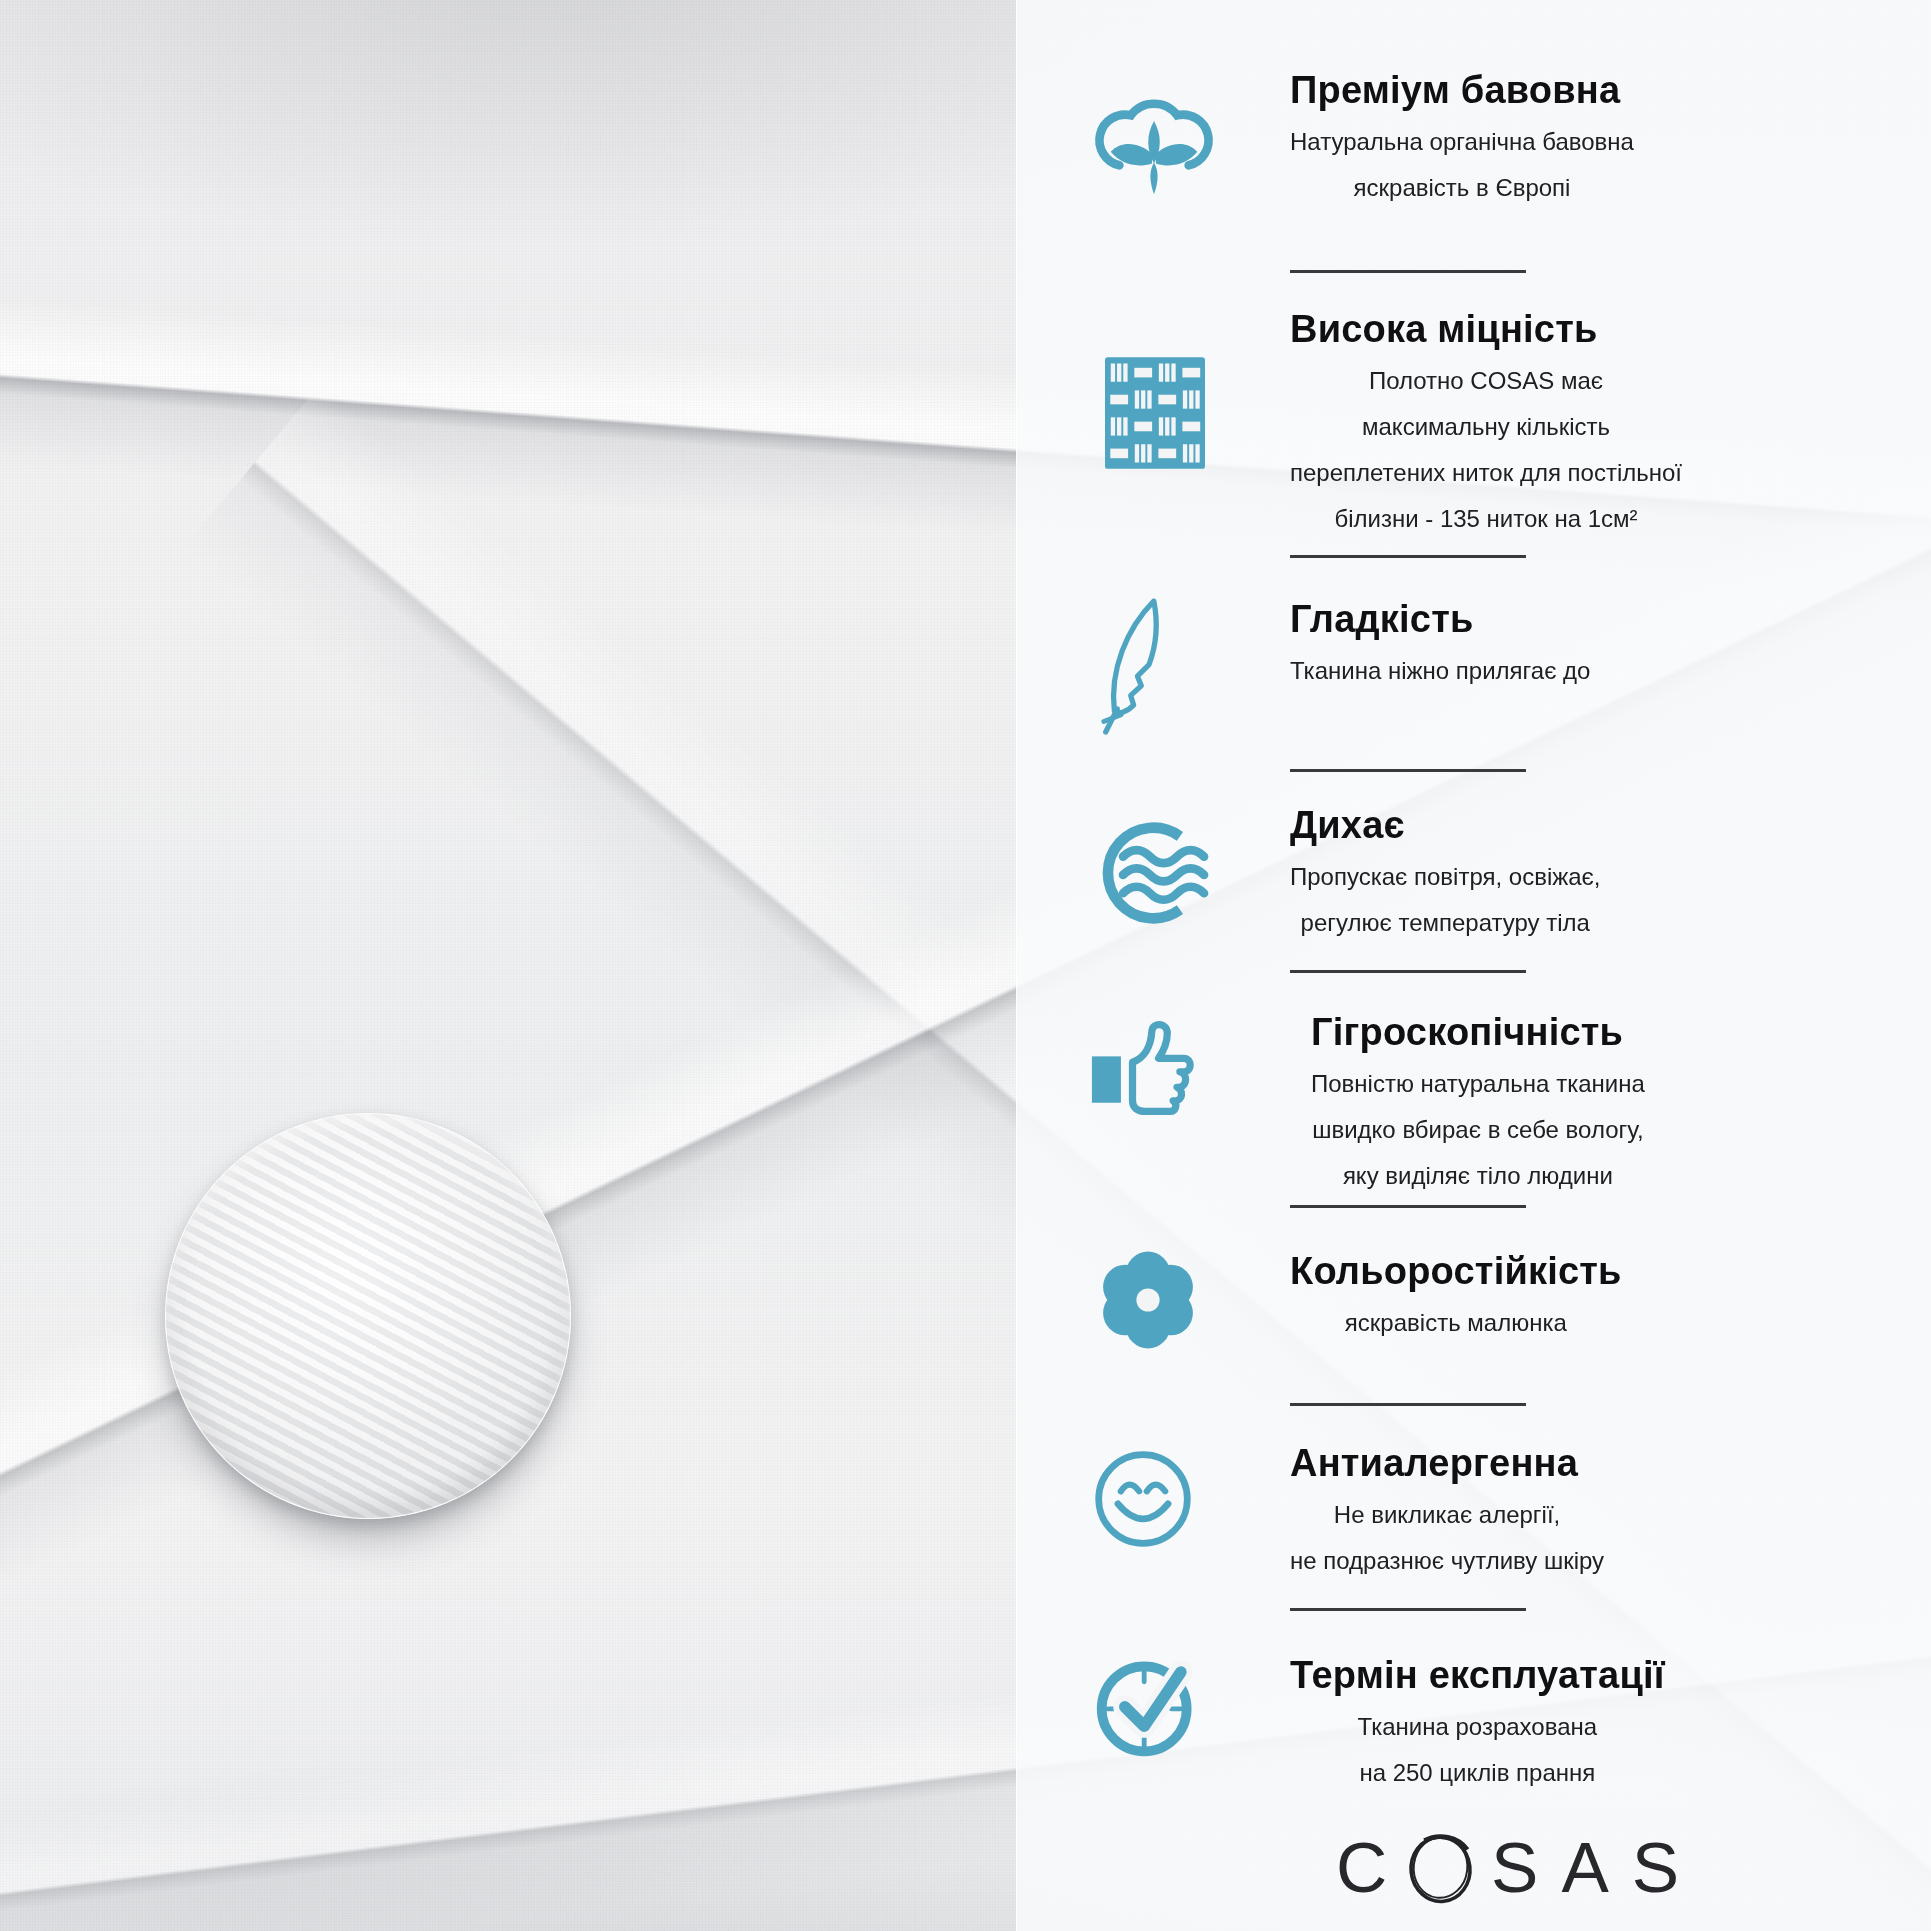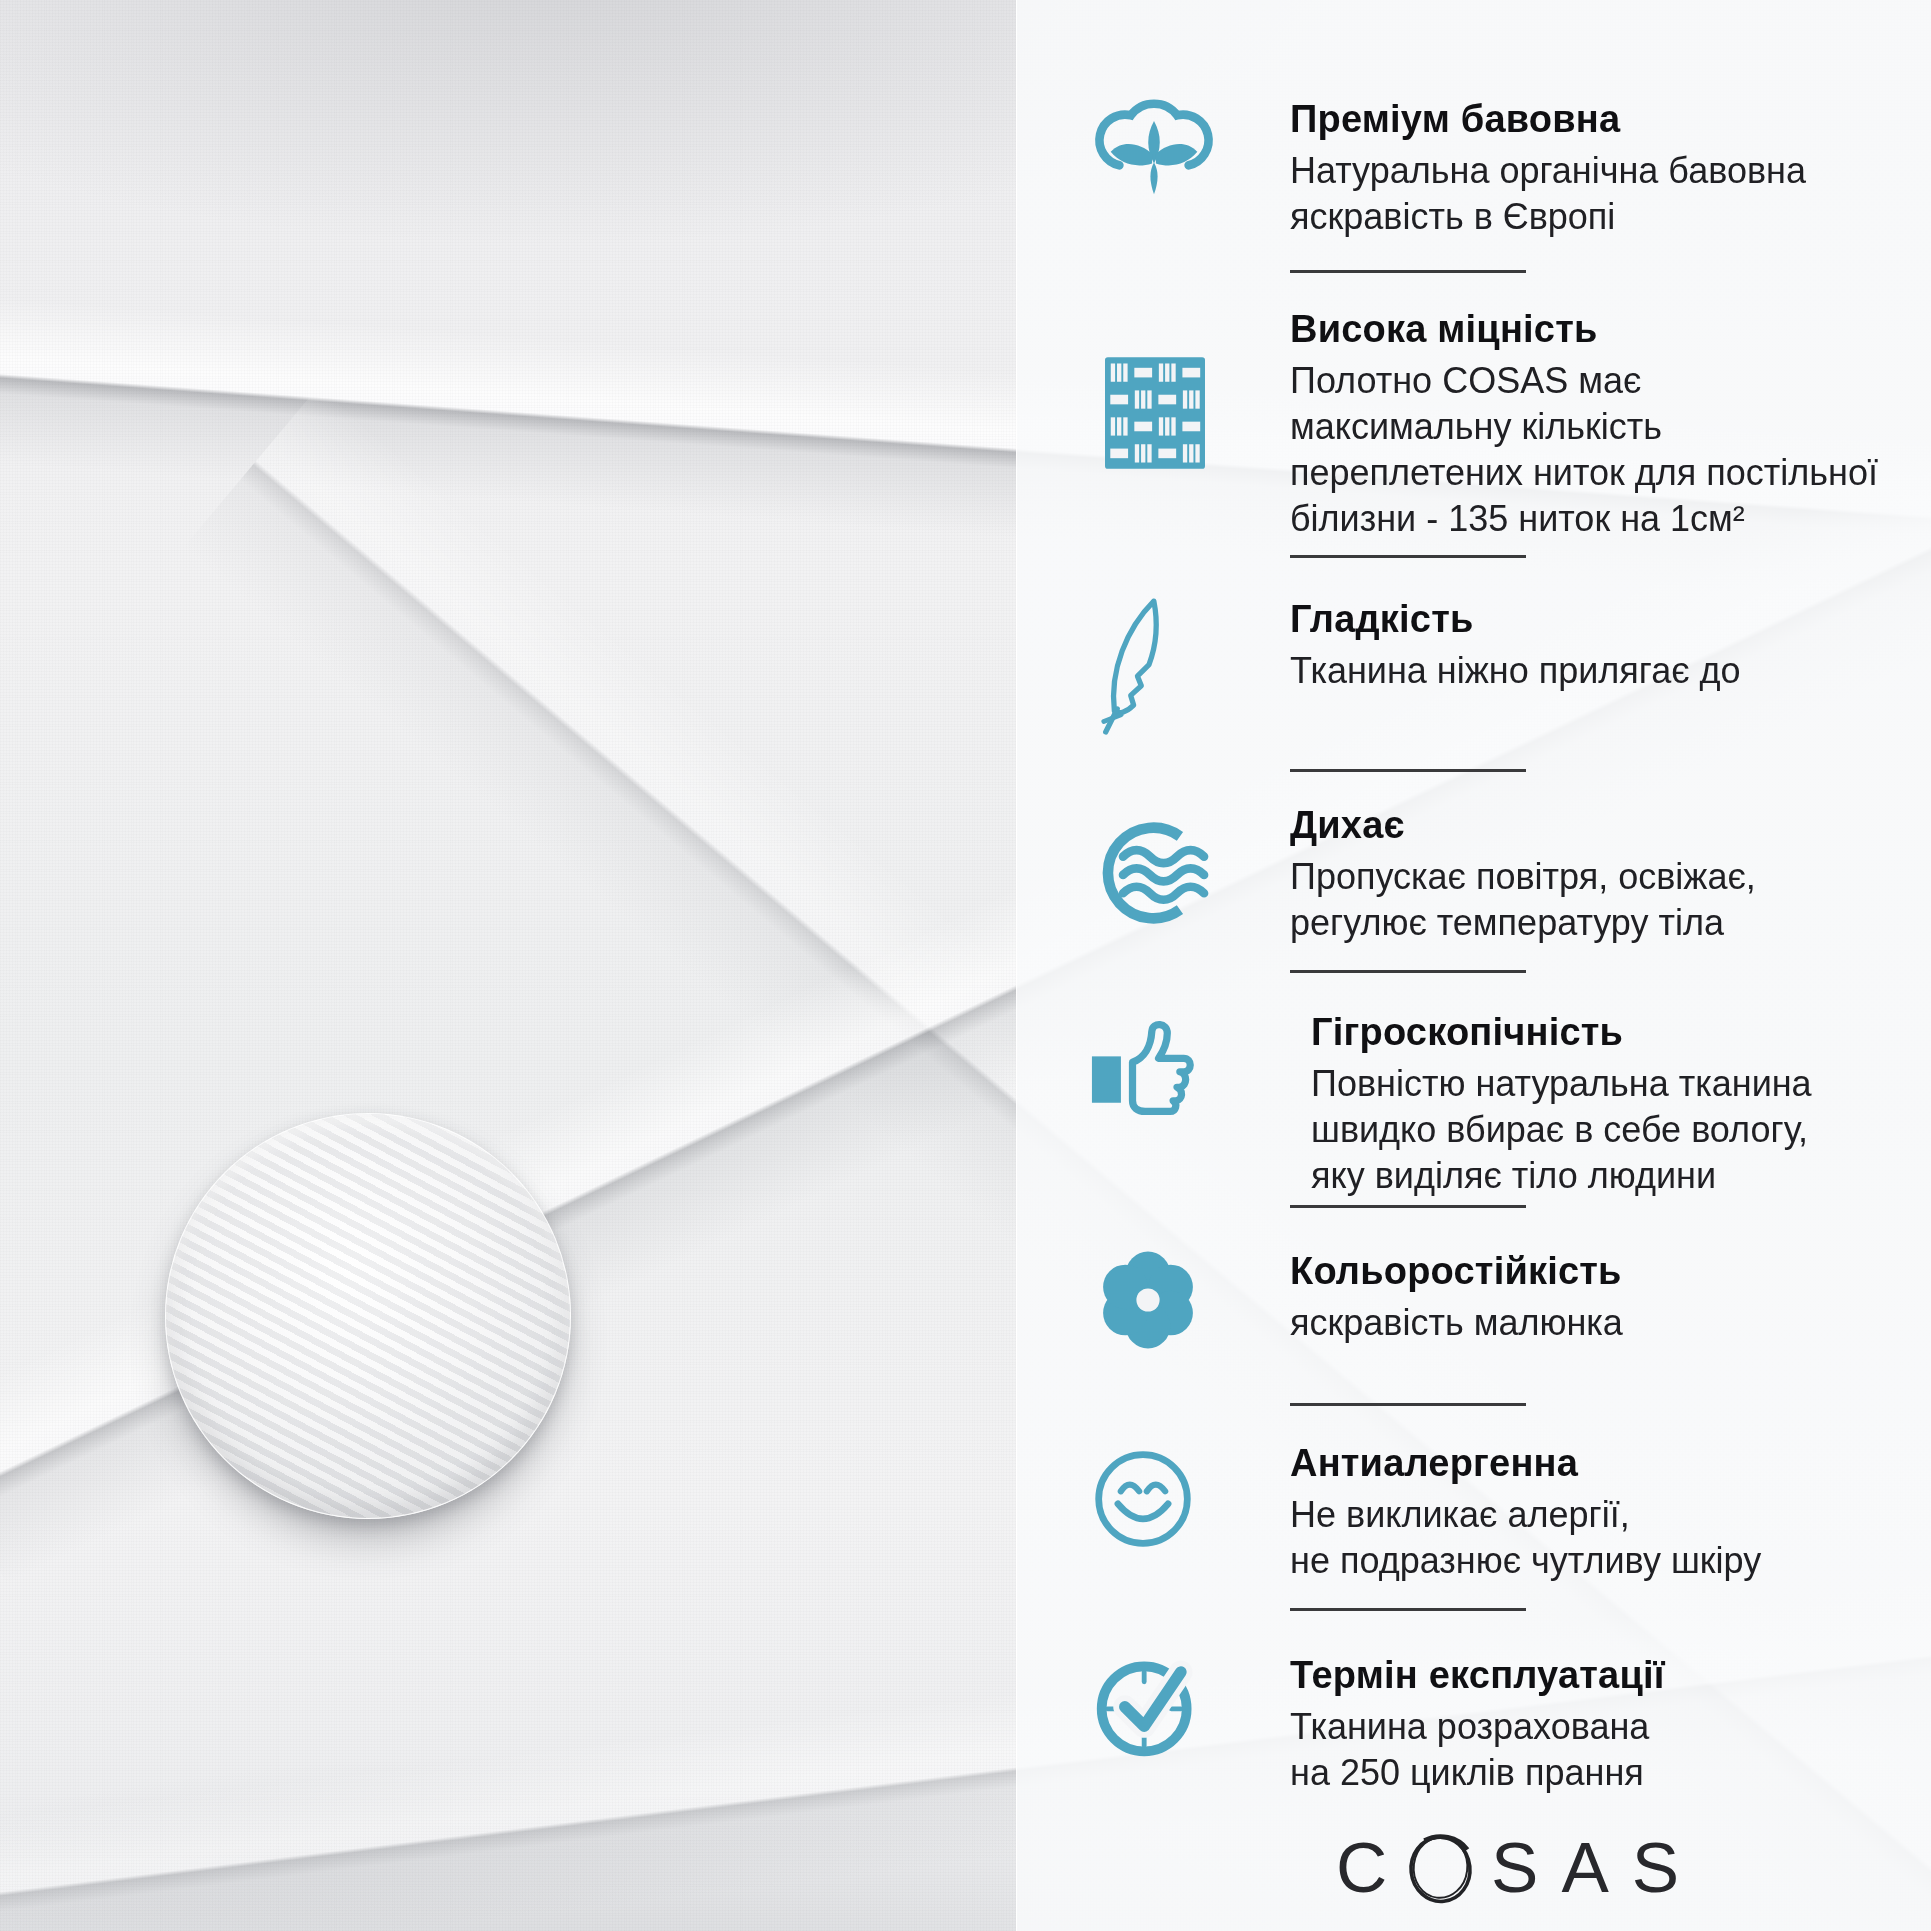--- a/index.html
+++ b/index.html
@@ -47,24 +47,24 @@
   .panel{
     position:absolute;left:1016px;top:0;width:915px;height:1931px;
     background:rgba(249,250,251,0.86);
     border-left:1px solid rgba(255,255,255,0.9);
   }
   .feature{display:contents;}
   .icon{position:absolute;color:var(--accent,#4FA5C1);}
   .icon svg{display:block;width:100%;height:100%;}
   .ftext{position:absolute;left:273px;}
   .ftext h2{margin:0 0 5.8px 0;font-size:38px;line-height:45px;font-weight:700;color:#101013;letter-spacing:0.2px;}
-  .ftext .line{font-size:36px;line-height:46px;font-weight:400;color:#202024;white-space:nowrap;}
+  .ftext .line{font-size:24px;line-height:46px;font-weight:400;color:#202024;white-space:nowrap;text-align:center;}
   .divider{position:absolute;left:273px;width:236px;height:2.9px;background:#3a3a3c;}
   
-  .f1-icon{left:60px;top:71px;width:154px;height:154px;} .f1-text{top:97px;}
+  .f1-icon{left:60px;top:71px;width:154px;height:154px;} .f1-text{top:68px;}
   .f2-icon{left:88px;top:357px;width:100px;height:112px;} .f2-text{top:307px;}
   .f3-icon{left:81px;top:595px;width:77px;height:145px;}  .f3-text{top:597px;}
   .f4-icon{left:71px;top:819px;width:126px;height:108px;} .f4-text{top:803px;}
   .f5-icon{left:73px;top:1010px;width:114px;height:114px;}.f5-text{top:1010px;margin-left:21px;}
   .f6-icon{left:68px;top:1240px;width:126px;height:120px;}.f6-text{top:1249px;}
   .f7-icon{left:73px;top:1446px;width:106px;height:106px;}.f7-text{top:1441px;}
   .f8-icon{left:75px;top:1645px;width:114px;height:118px;}.f8-text{top:1653px;}
   .d1{top:270px;} .d2{top:555px;} .d3{top:769px;} .d4{top:970px;}
   .d5{top:1205px;} .d6{top:1403px;} .d7{top:1608px;}
   

